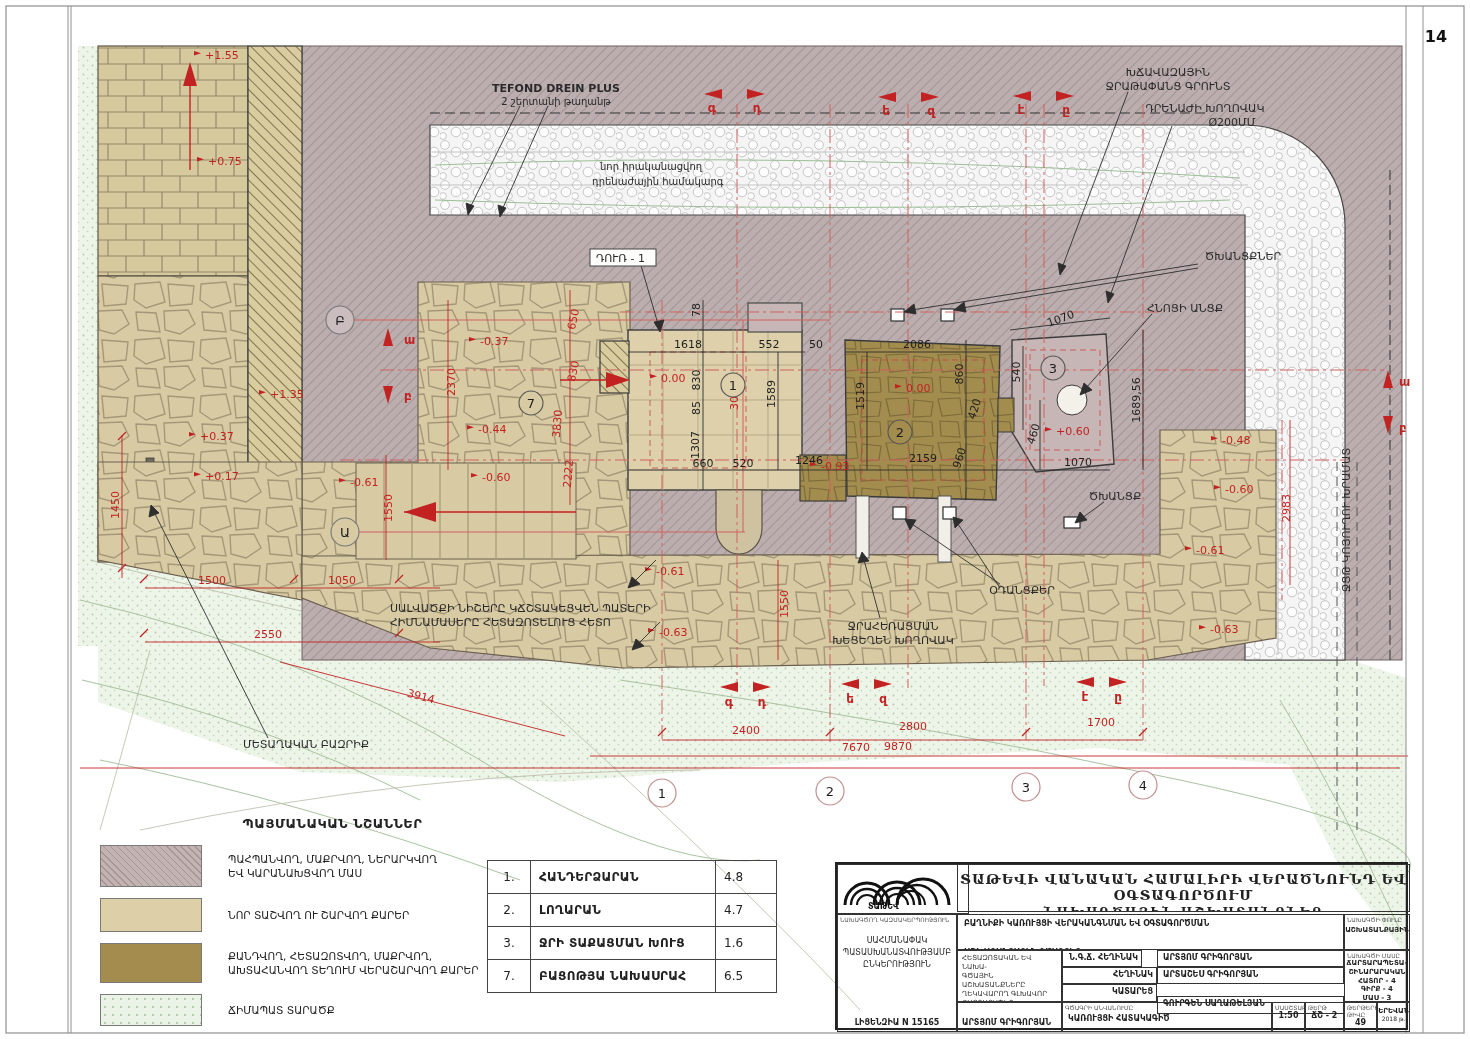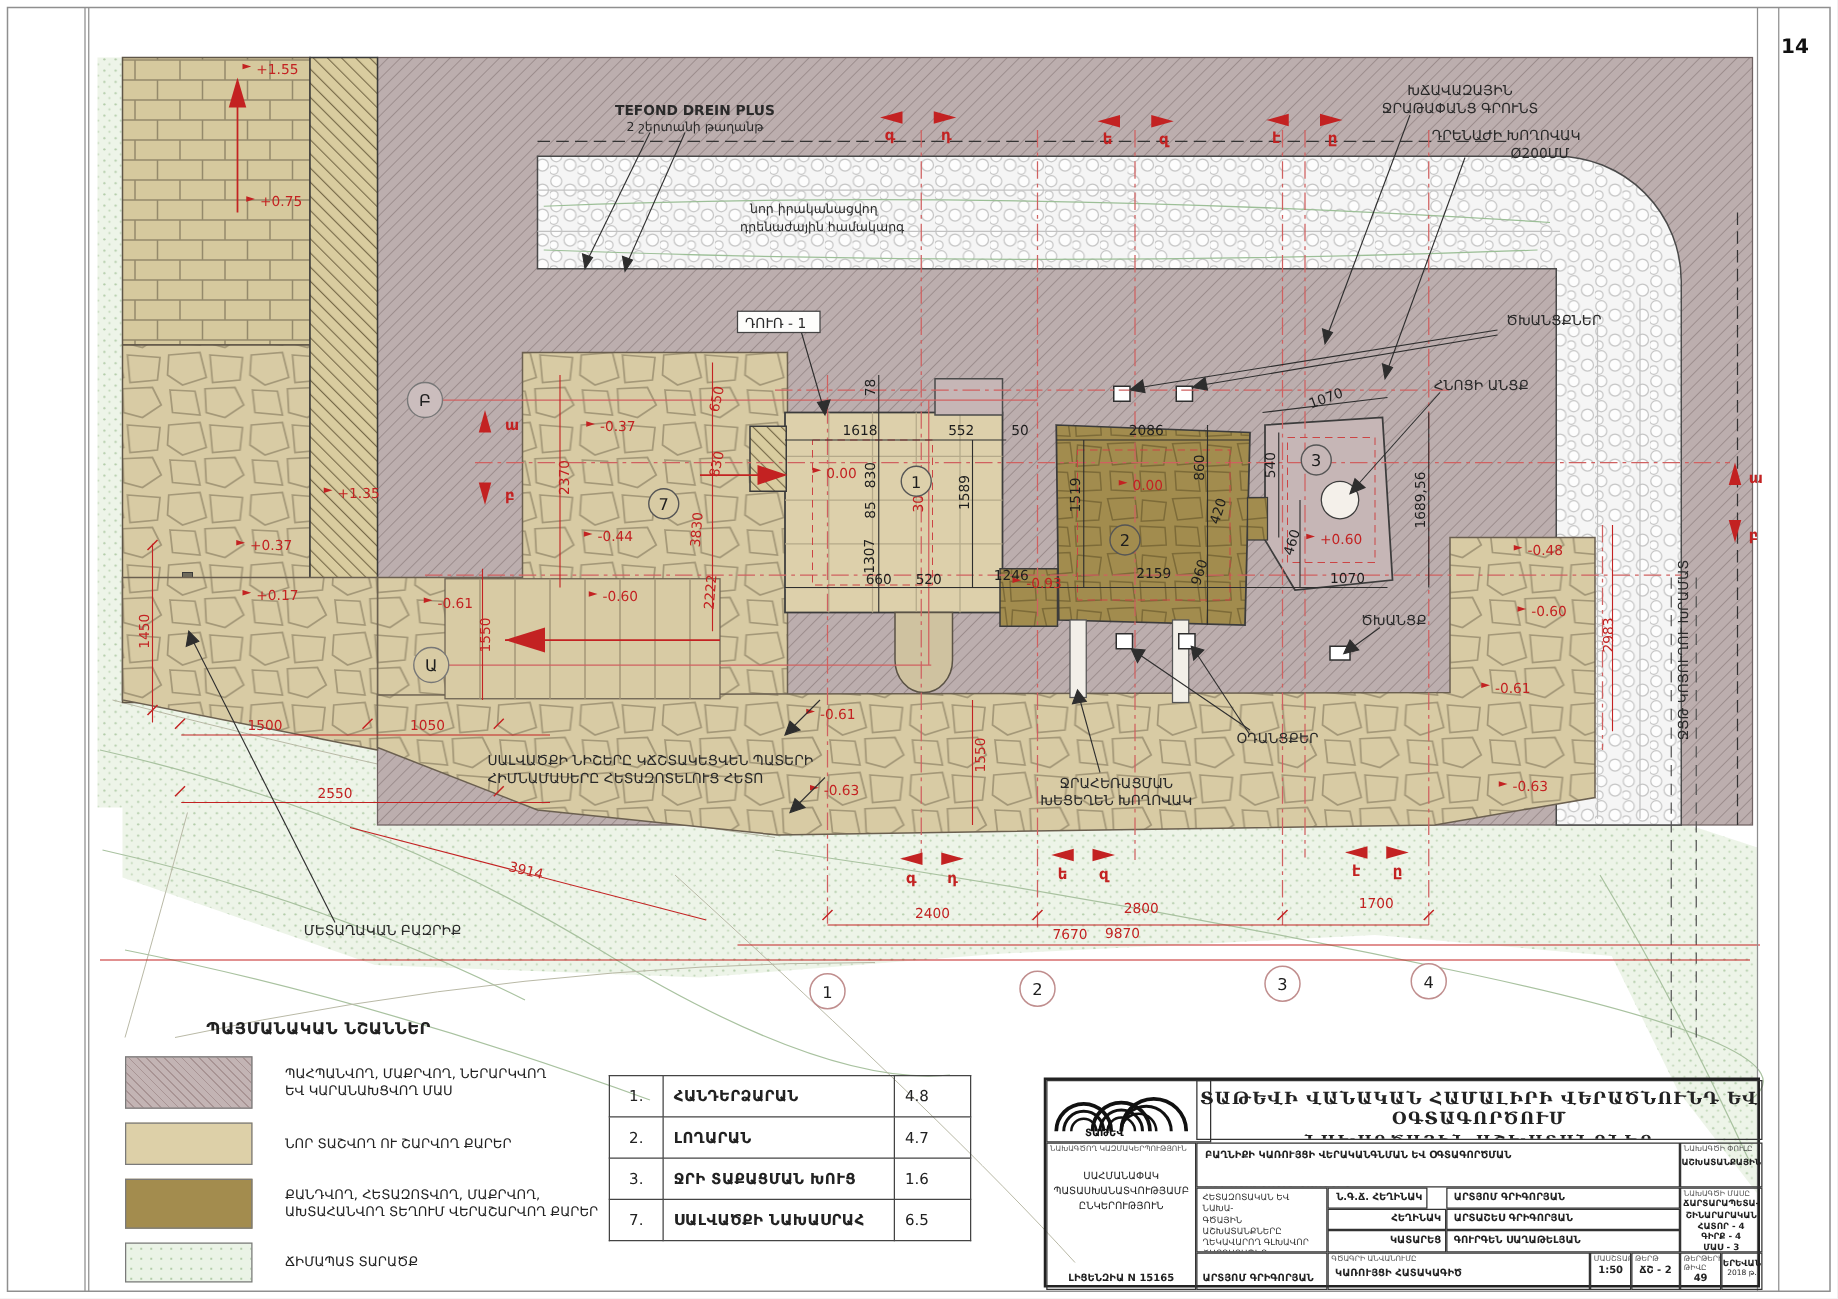--- a/index.html
+++ b/index.html
@@ -8,21 +8,21 @@
   svg text{font-family:"DejaVu Sans","Liberation Sans",sans-serif;}
   .tb{font-size:11px;fill:#1e1e1e;}
   .tr{font-size:11px;fill:#c32222;}
   .sl{font-size:12px;fill:#c32222;font-weight:bold;}
   .cap{font-size:11px;fill:#2a2a2a;}
   .capsm{font-size:10px;fill:#2a2a2a;}
   .bub{font-size:13px;fill:#1e1e1e;}
   .overlay{position:absolute;color:#222;}
   
   .legend{left:100px;top:816px;width:400px;}
-  .legend-title{font-size:13px;font-weight:bold;letter-spacing:.5px;margin:0 0 14px 65px;}
+  .legend-title{font-size:13px;font-weight:bold;letter-spacing:.5px;margin:0 0 14px 65px;text-align:center;}
   .legend-row{display:flex;align-items:center;margin-bottom:11px;}
   .swatch{width:100px;flex:0 0 100px;border:1px solid #7a7a7a;margin-right:26px;}
   .legend-label{font-size:10.5px;line-height:1.35;}
   
   .rtable{left:487px;top:860px;border-collapse:collapse;}
   .rtable td{border:1px solid #444;font-size:12px;padding:4px 8px;height:24px;}
   .rtable .c-num{width:26px;text-align:center;}
   .rtable .c-name{width:168px;font-weight:bold;letter-spacing:.3px;}
   .rtable .c-area{width:44px;}
   
@@ -485,21 +485,21 @@
       <td class="c-name">ԼՈՂԱՐԱՆ</td>
       <td class="c-area">4.7</td>
     </tr>
     <tr>
       <td class="c-num">3.</td>
       <td class="c-name">ՋՐԻ ՏԱՔԱՑՄԱՆ ԽՈՒՑ</td>
       <td class="c-area">1.6</td>
     </tr>
     <tr>
       <td class="c-num">7.</td>
-      <td class="c-name">ՍԱԼՎԱԾՔԻ ՆԱԽԱՍՐԱՀ</td>
+      <td class="c-name">ԲԱՑՈԹՅԱ ՆԱԽԱՍՐԱՀ</td>
       <td class="c-area">6.5</td>
     </tr>
   </tbody>
 </table>
 
 <div class="overlay tblock">
 
   <div class="cell" style="left:0;top:0;width:132px;height:50px;">
     <svg width="118" height="48" viewBox="0 0 118 48">
       <g fill="none" stroke="#111">
@@ -554,21 +554,21 @@
       </div>
   <div class="cell" style="left:225px;top:103px;width:95px;height:17px;">
         <div class="small8 bold" style="margin:2px 3px;text-align:right;">ՀԵՂԻՆԱԿ</div>
       </div>
   <div class="cell" style="left:320px;top:103px;width:187px;height:17px;">
         <div class="small8 bold" style="margin:2px 5px;">ԱՐՏԱՇԵՍ ԳՐԻԳՈՐՅԱՆ</div>
       </div>
   <div class="cell" style="left:225px;top:120px;width:95px;height:18px;">
         <div class="small8 bold" style="margin:2px 3px;text-align:right;">ԿԱՏԱՐԵՑ</div>
       </div>
-  <div class="cell" style="left:320px;top:120px;width:187px;height:18px;">
+  <div class="cell" style="left:320px;top:132px;width:187px;height:18px;">
         <div class="small8 bold" style="margin:2px 5px;">ԳՈՒՐԳԵՆ ՍԱՂԱԹԵԼՅԱՆ</div>
       </div>
 
   <div class="cell" style="left:120px;top:138px;width:105px;height:30px;">
     <div class="small8 bold" style="position:absolute;bottom:4px;left:4px;">ԱՐՏՅՈՄ ԳՐԻԳՈՐՅԱՆ</div>
   </div>
 
   <div class="cell" style="left:225px;top:138px;width:210px;height:30px;">
     <span class="mini">ԳԾԱԳՐԻ ԱՆՎԱՆՈՒՄԸ</span>
     <div class="small8 bold" style="margin:3px 5px;">ԿԱՌՈՒՅՑԻ ՀԱՏԱԿԱԳԻԾ</div>

